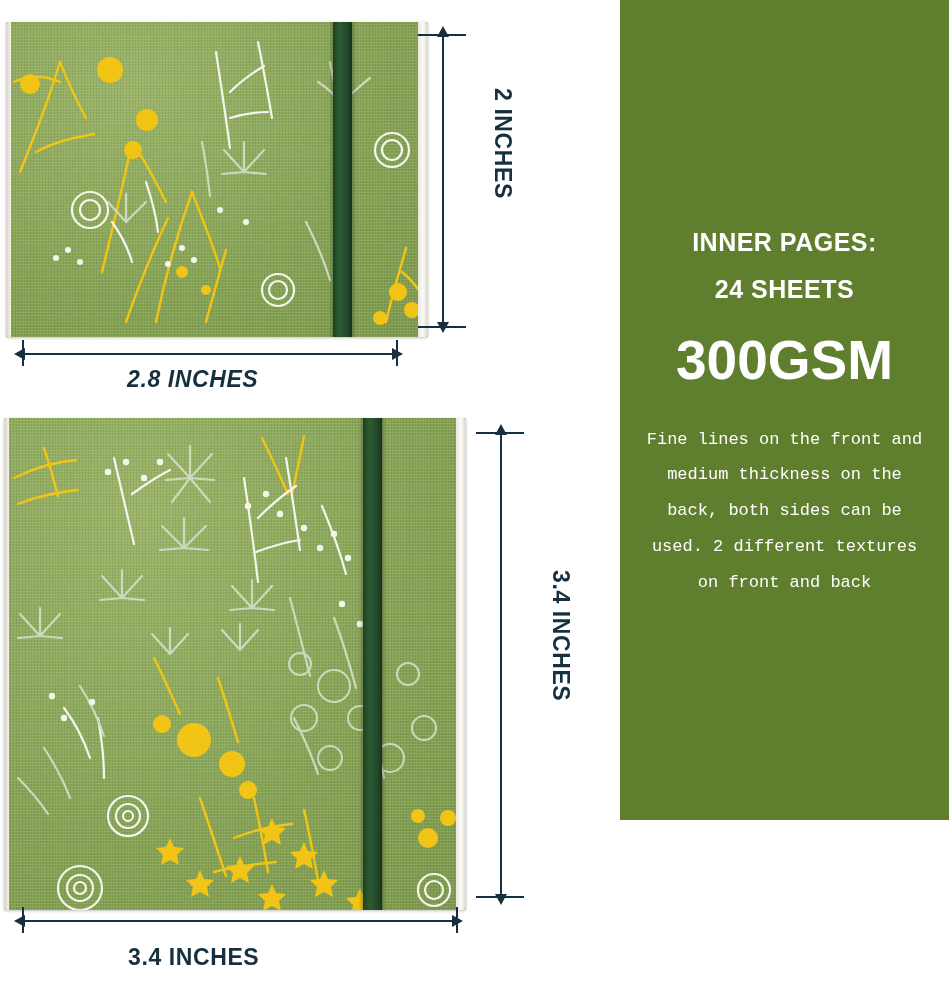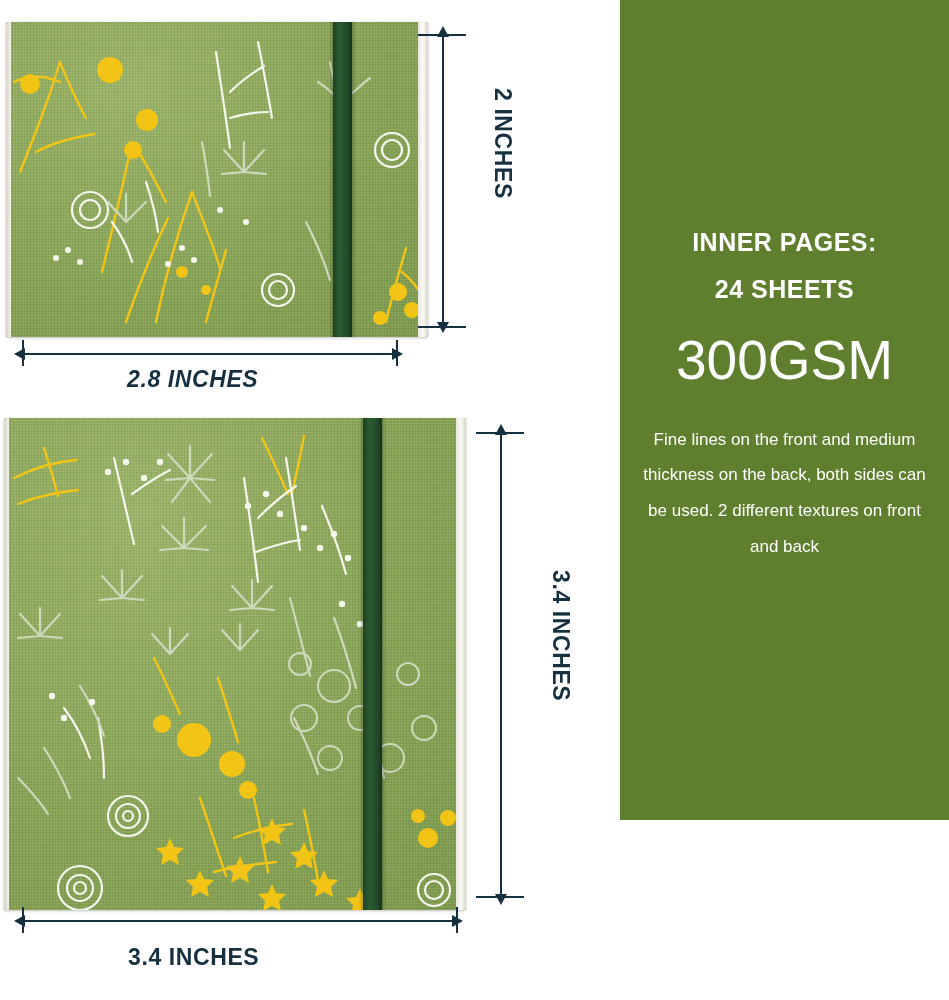--- a/index.html
+++ b/index.html
@@ -49,32 +49,33 @@
   .info-sheets {
     margin-top: 18px;
     font-size: 25px;
     font-weight: bold;
     letter-spacing: 0.5px;
     text-align: center;
   }
   .info-gsm {
     margin-top: 28px;
     font-size: 55px;
-    font-weight: normal;
+    font-weight: bold;
     letter-spacing: 0px;
     text-align: center;
     line-height: 1.05;
   }
   .info-desc {
     margin-top: 32px;
     font-size: 17px;
     line-height: 2.1;
     text-align: center;
     font-weight: 400;
     max-width: 300px;
+    font-family: Liberation Mono, monospace;
   }
 
   
   .left-area {
     position: absolute;
     left: 0;
     top: 0;
     width: 620px;
     height: 1000px;
   }

